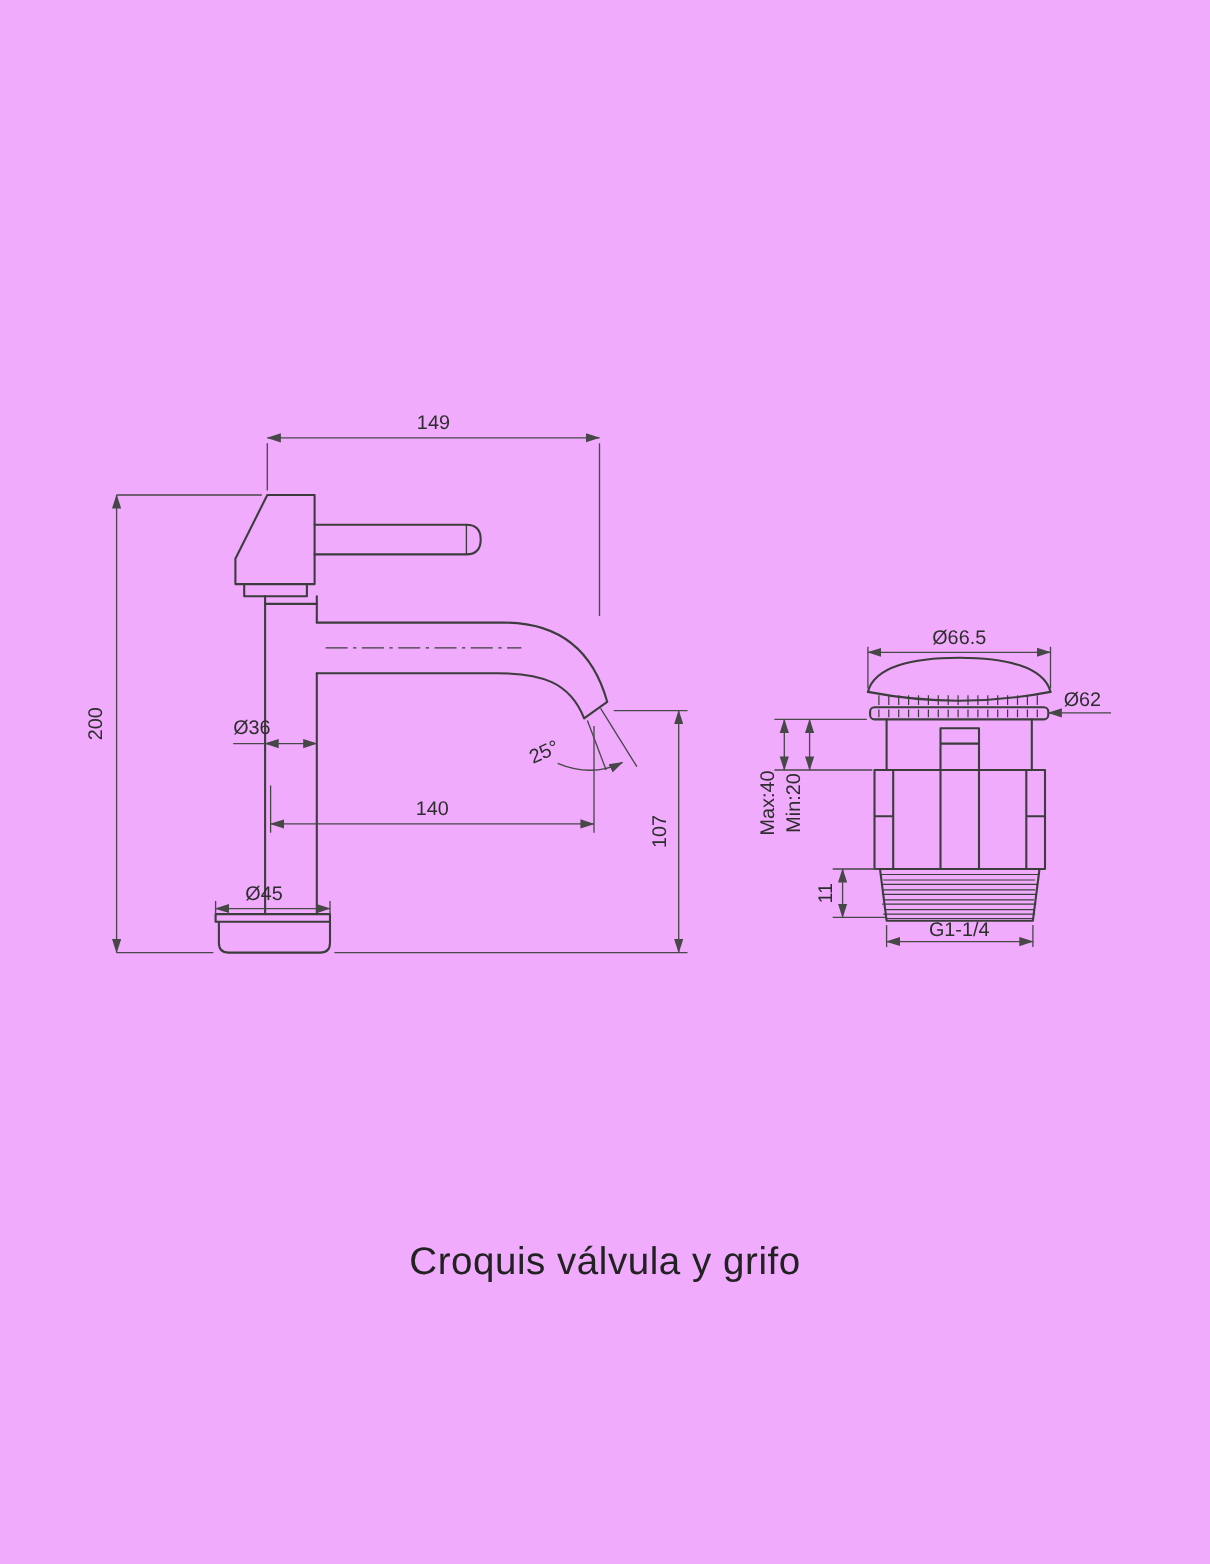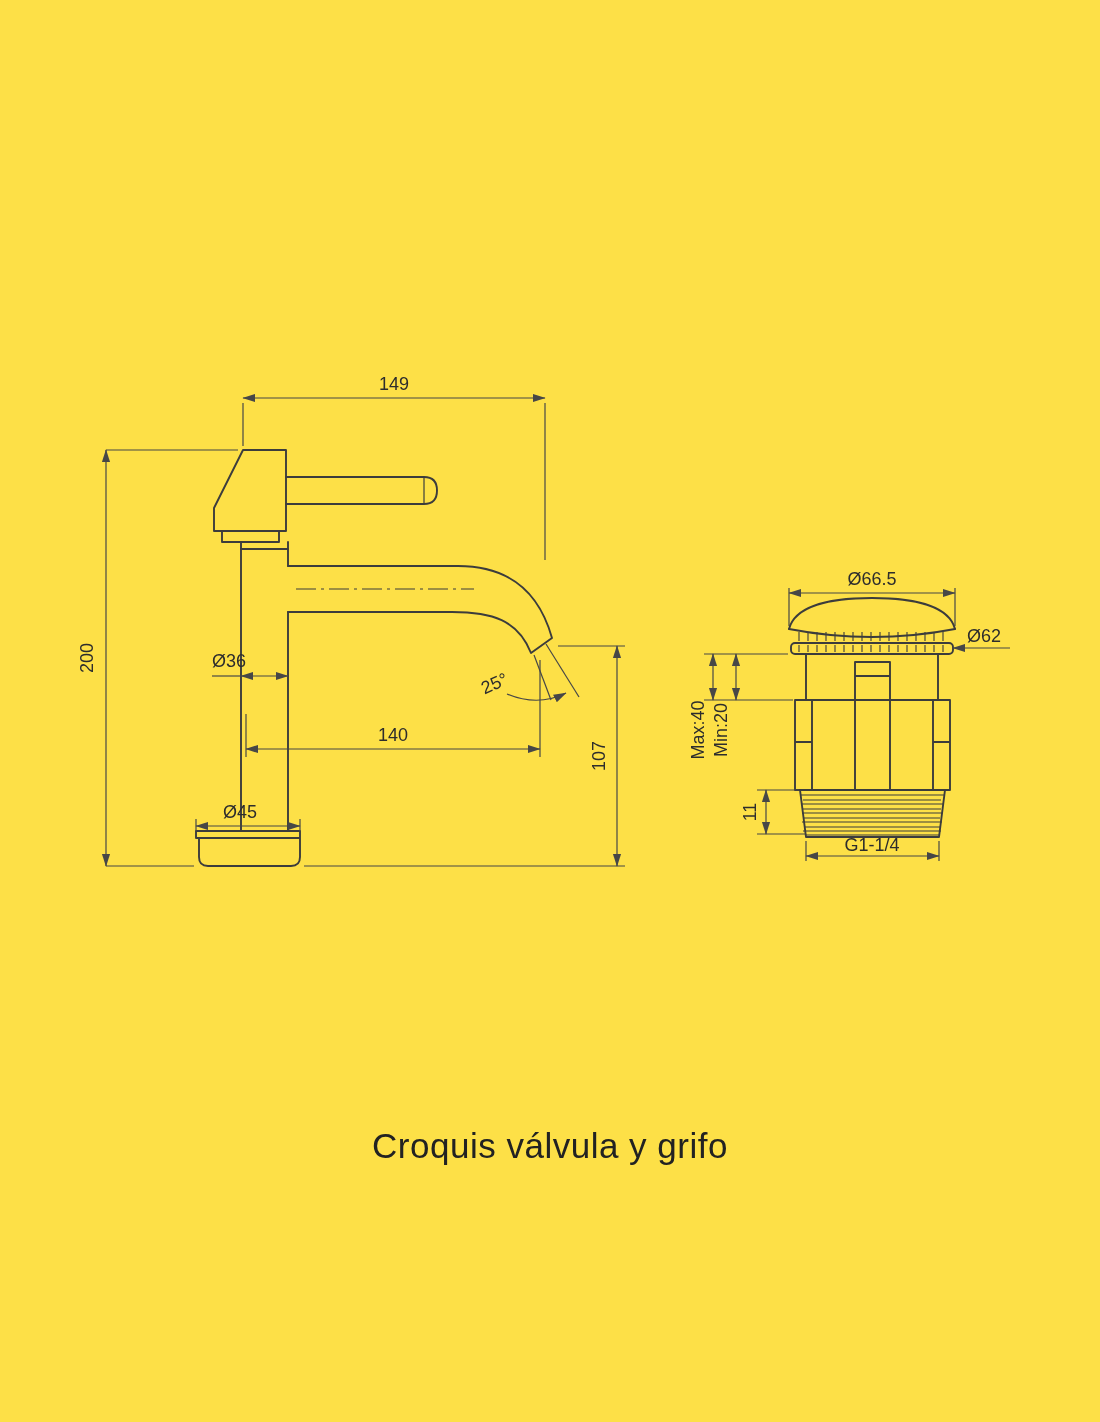--- a/index.html
+++ b/index.html
@@ -1,16 +1,16 @@
 <!DOCTYPE html>
 <html><head>
 <meta charset="utf-8">
 <style>
   html,body{margin:0;padding:0;background:#ffffff;}
-  .page{position:relative;width:1100px;height:1422px;background:#fde047;overflow:hidden;}
+  .page{position:relative;width:1100px;height:1422px;background:#f0abfc;overflow:hidden;}
   svg{display:block;}
   .obj{stroke:#3c3c3c;stroke-width:1.9;fill:none;stroke-linejoin:round;stroke-linecap:round;}
   .thin{stroke:#3c3c3c;stroke-width:1.2;fill:none;}
   .hatch{stroke:#3c3c3c;stroke-width:1.1;fill:none;}
   .dim{stroke:#474747;stroke-width:1.2;fill:none;}
   text{font-family:"Liberation Sans",sans-serif;}
   .dimlabel{font-size:18px;fill:#2d2d2d;}
   .title{font-size:35px;fill:#222222;letter-spacing:0.5px;}
 </style>
 </head>

